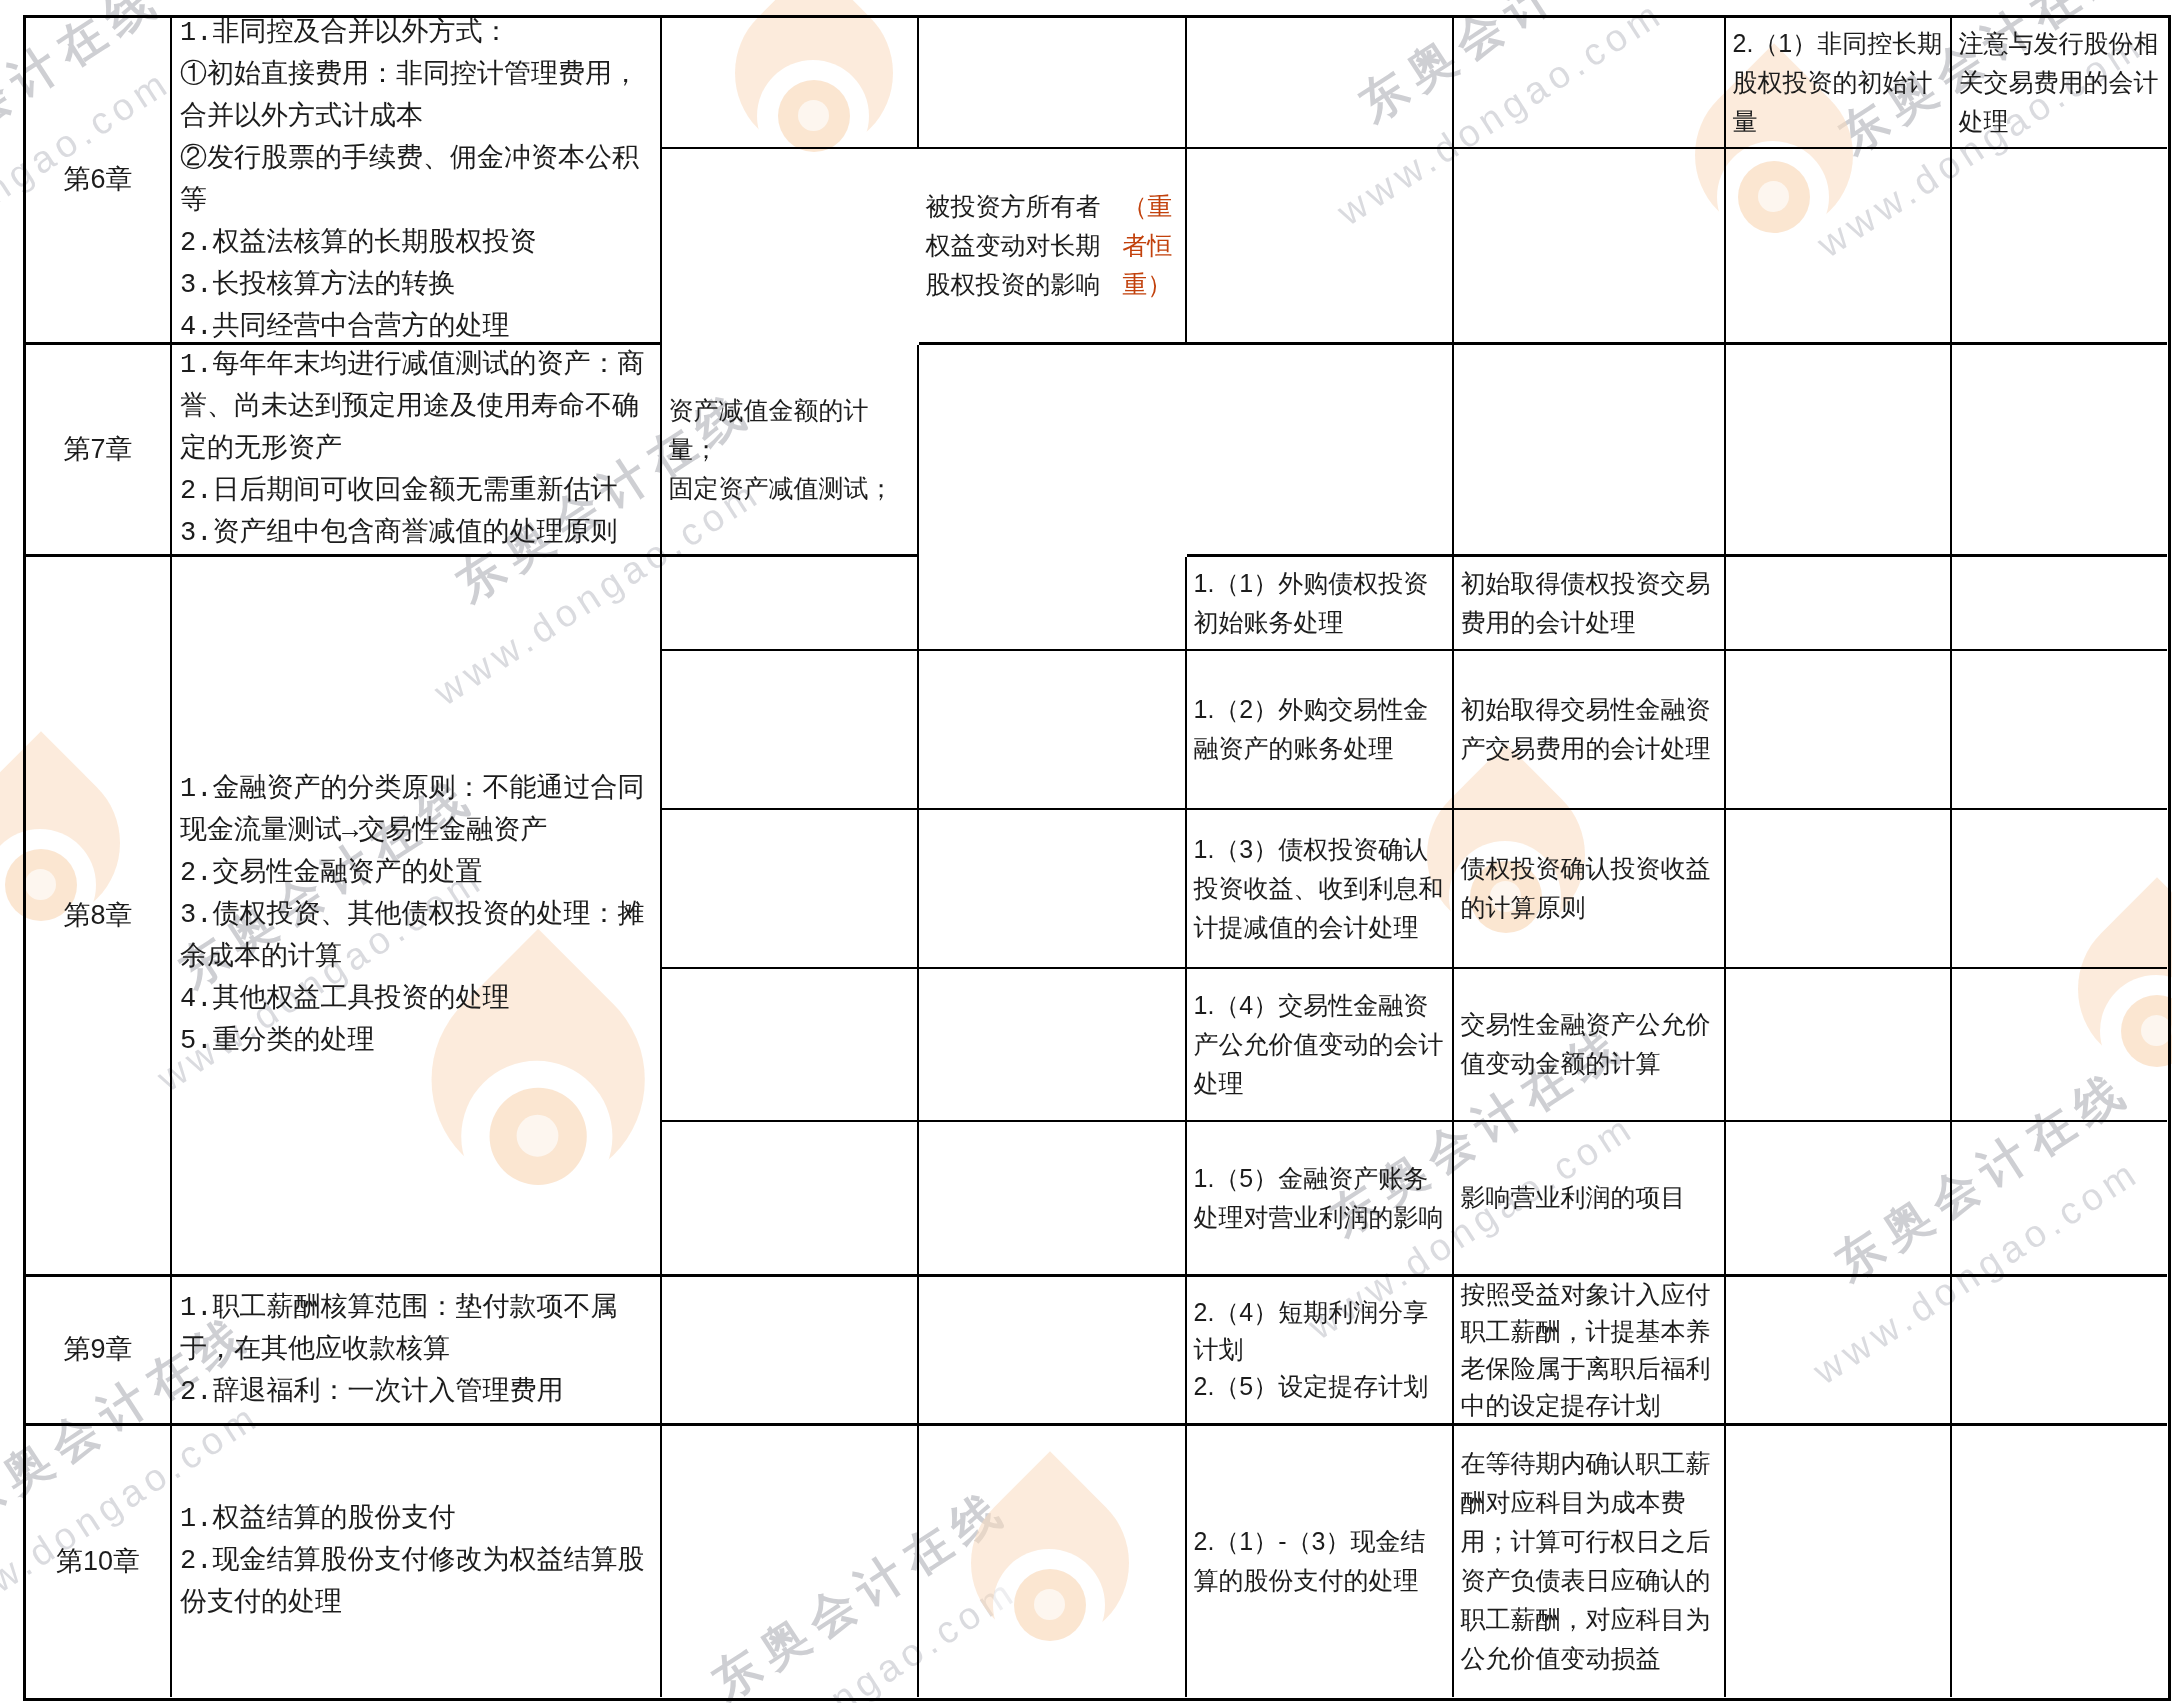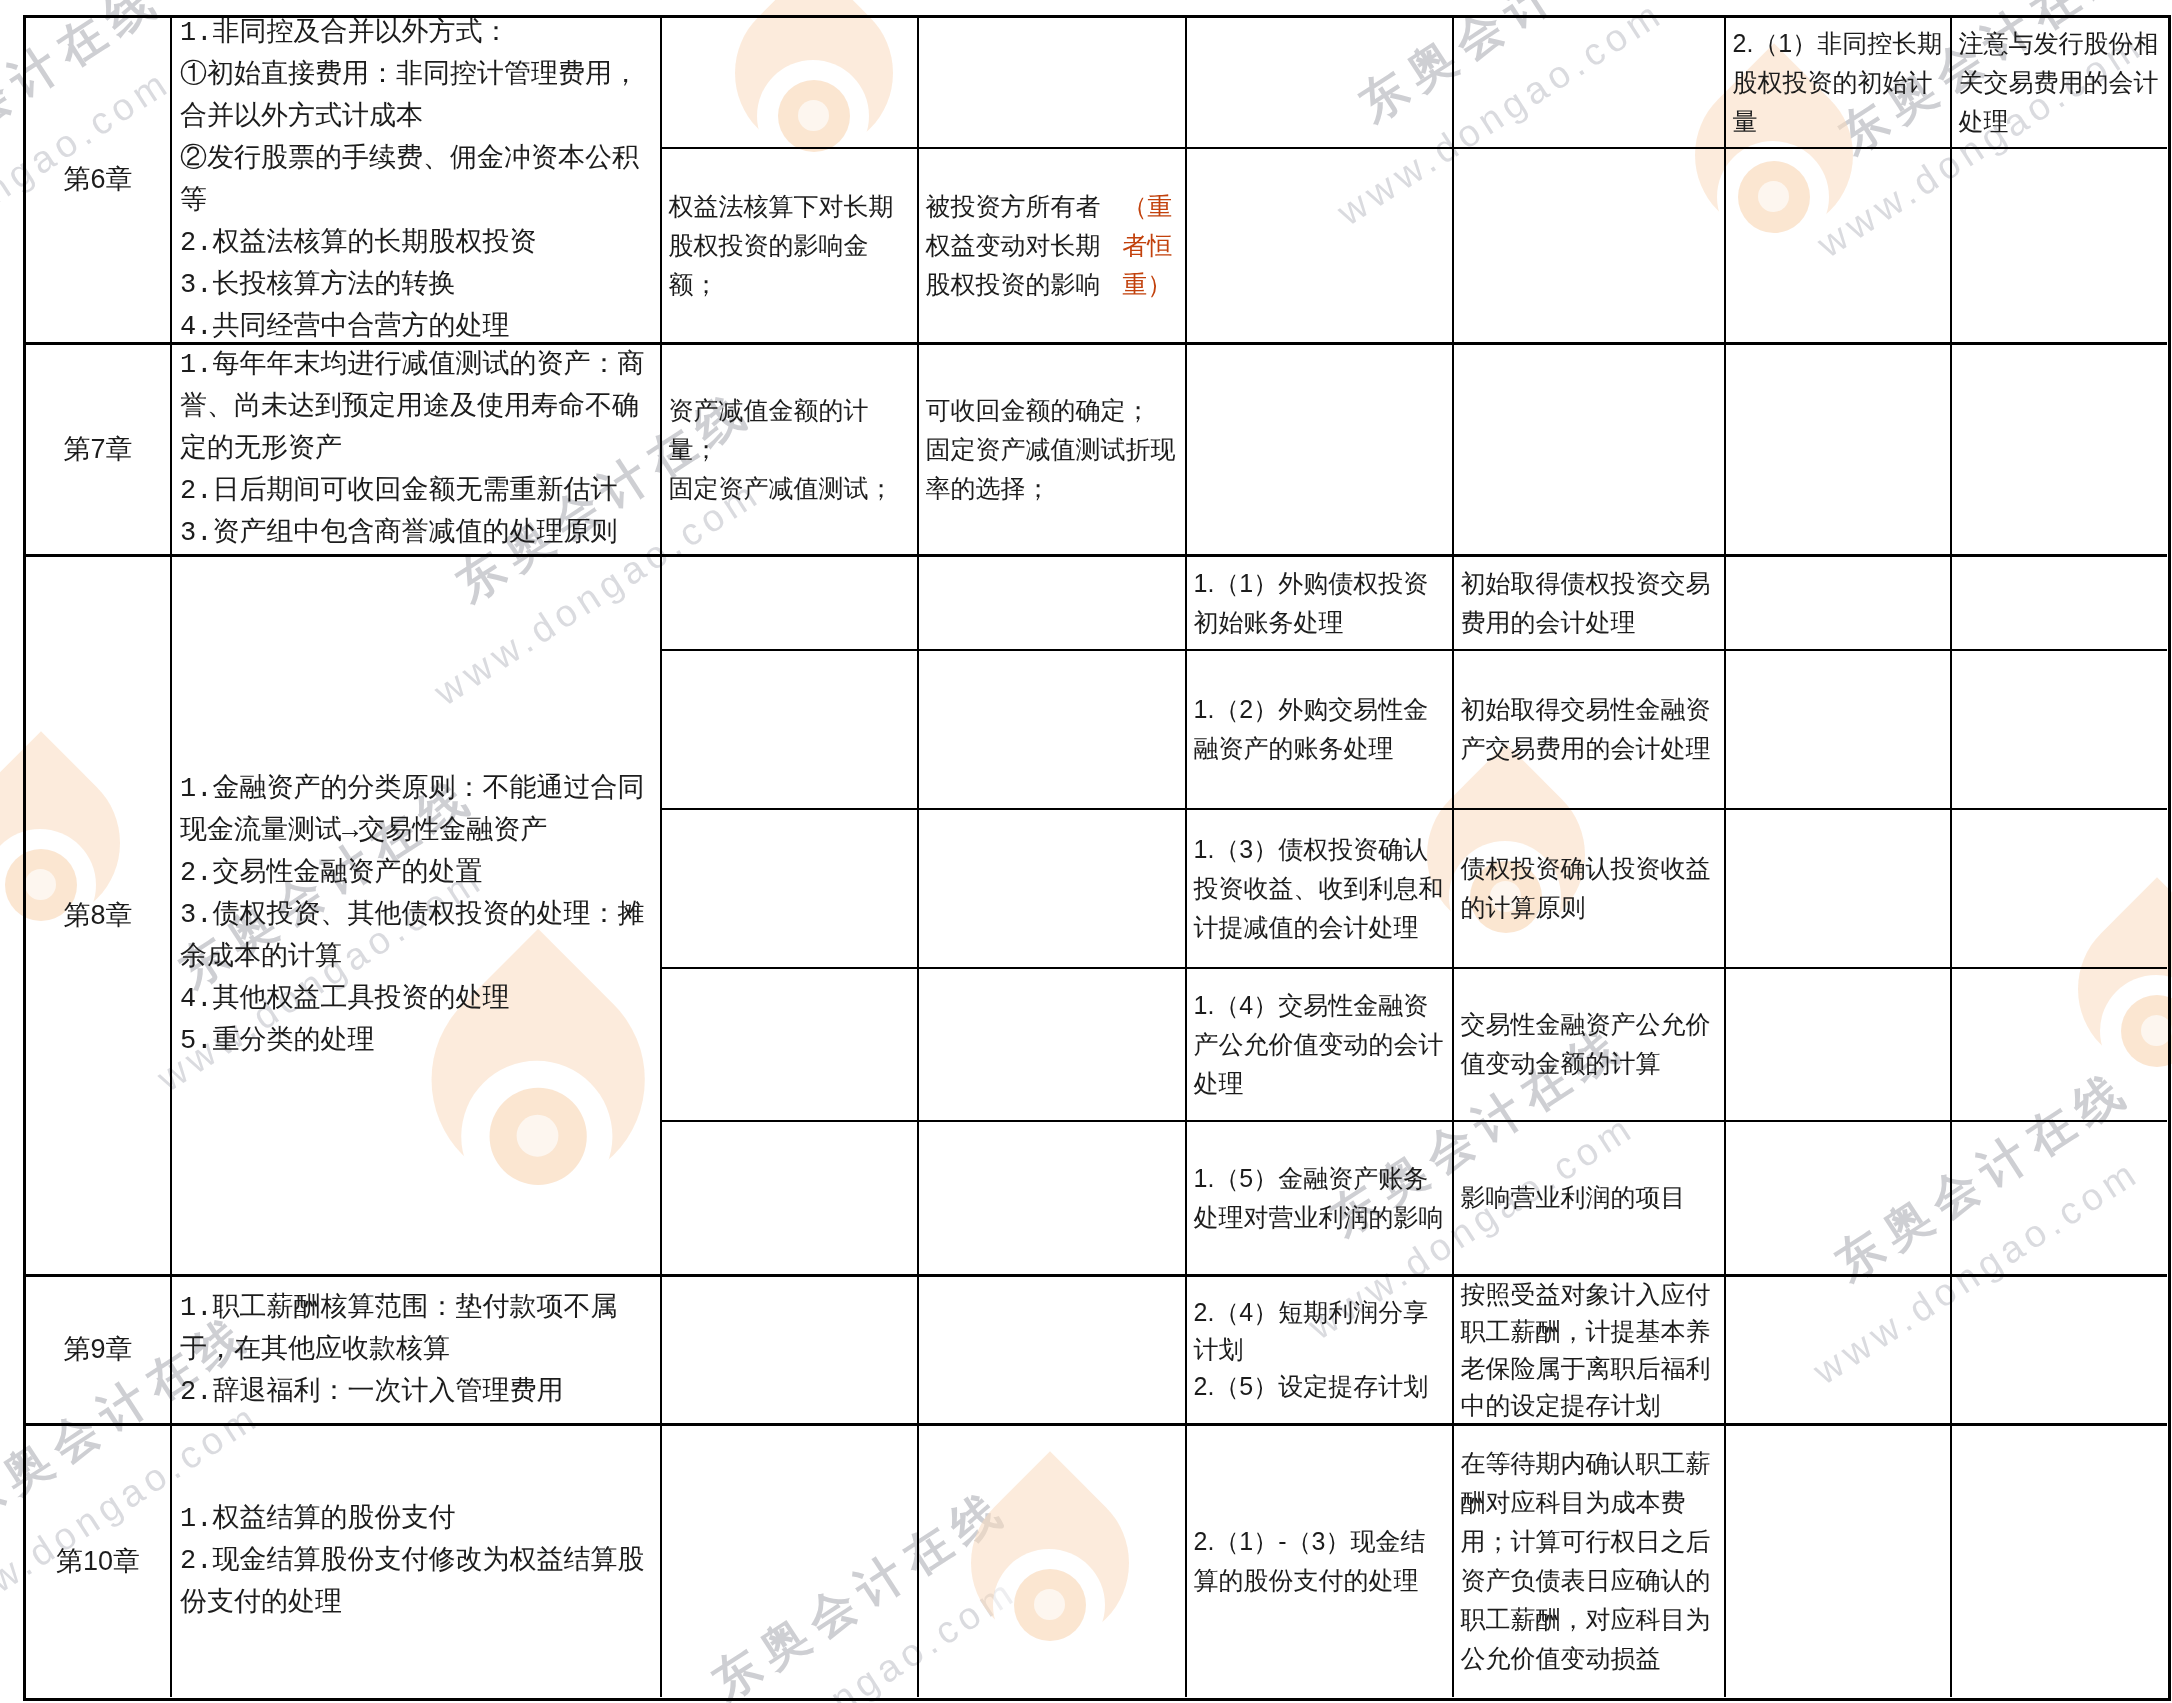--- a/index.html
+++ b/index.html
@@ -157,35 +157,32 @@
 2.交易性金融资产的处置
 3.债权投资、其他债权投资的处理：摊余成本的计算
 4.其他权益工具投资的处理
 5.重分类的处理</div>
     <div class="c x2 ch9 sum">1.职工薪酬核算范围：垫付款项不属于，在其他应收款核算
 2.辞退福利：一次计入管理费用</div>
     <div class="c x2 ch10 sum">1.权益结算的股份支付
 2.现金结算股份支付修改为权益结算股份支付的处理</div>
 
     <div class="c x3 r1"></div>
-    <div class="c x3 r2">权益法核算下对长期股权投资的影响金额；</div>
     <div class="c x3 r3">资产减值金额的计量；
 固定资产减值测试；</div>
     <div class="c x3 r4"></div>
     <div class="c x3 r5"></div>
     <div class="c x3 r6"></div>
     <div class="c x3 r7"></div>
     <div class="c x3 r8"></div>
     <div class="c x3 r9"></div>
     <div class="c x3 r10"></div>
 
     <div class="c x4 r1"></div>
     <div class="c x4 r2"><span class="mix">被投资方所有者权益变动对长期股权投资的影响 </span><span class="mix red">（重者恒重）</span></div>
-    <div class="c x4 r3">可收回金额的确定；
-固定资产减值测试折现率的选择；</div>
     <div class="c x4 r4"></div>
     <div class="c x4 r5"></div>
     <div class="c x4 r6"></div>
     <div class="c x4 r7"></div>
     <div class="c x4 r8"></div>
     <div class="c x4 r9"></div>
     <div class="c x4 r10"></div>
 
     <div class="c x5 r1"></div>
     <div class="c x5 r2"></div>

